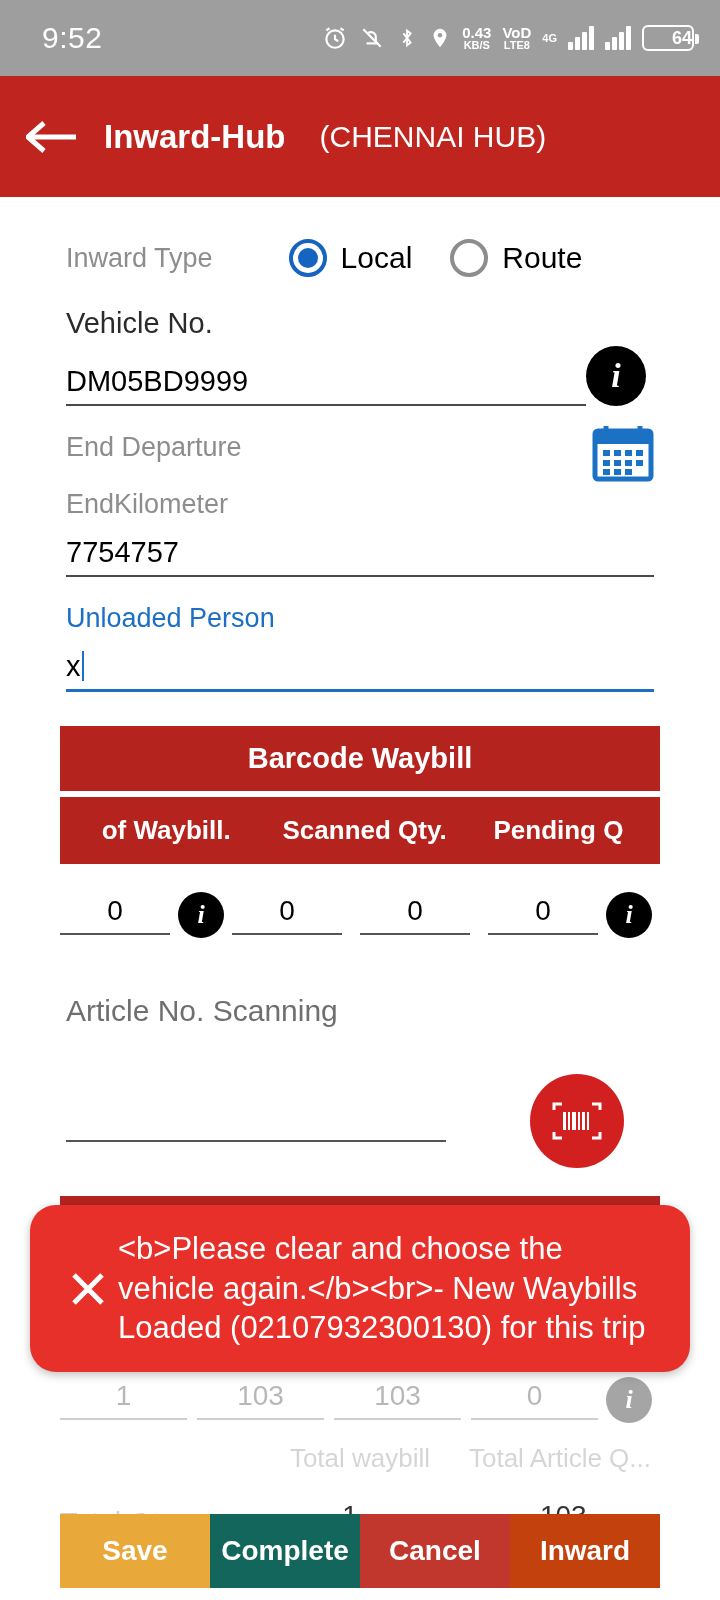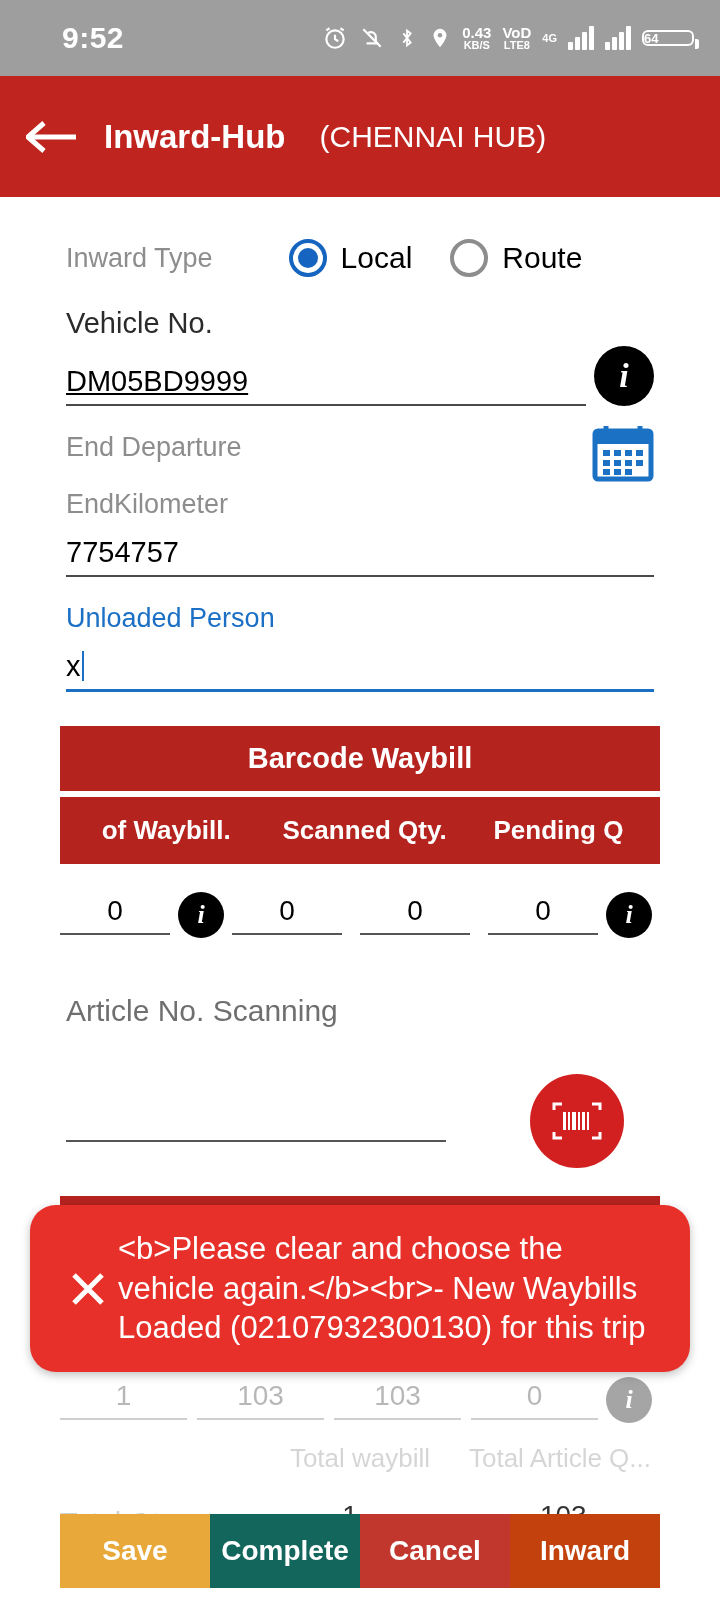--- a/index.html
+++ b/index.html
@@ -10,36 +10,36 @@
     overflow: hidden;
   }
   .phone { position: relative; width: 720px; height: 1600px; background:#fff; }
 
   
   .statusbar {
     height: 76px; background: #9e9e9e; color: #ffffff;
     display: flex; align-items: center; justify-content: space-between;
     padding: 0 26px;
   }
-  .sb-time { font-size: 30px; font-weight: 700; letter-spacing: .5px; margin-left: 36px;}
+  .sb-time { font-size: 30px; font-weight: 400; letter-spacing: .5px; margin-left: 16px;}
   .sb-icons { display: flex; align-items: center; gap: 11px; }
   .sb-icons svg { display:block; }
   .sb-net { display:flex; flex-direction:column; align-items:center; line-height:1; }
   .sb-net .t { font-size: 15px; font-weight: 700; }
   .sb-net .b { font-size: 11px; font-weight: 700; }
   .bars { display:flex; align-items:flex-end; gap:2px; height:24px; }
   .bars i { display:block; width:5px; background:#fff; border-radius:1px; }
   .bars i:nth-child(1){height:8px}
   .bars i:nth-child(2){height:13px}
   .bars i:nth-child(3){height:18px}
   .bars i:nth-child(4){height:24px}
   .batt {
-    border:2px solid #fff; border-radius:6px; width:52px; height:16px;
-    display:flex; align-items:center; justify-content:flex-start;
-    font-size:13px; font-weight:600; position:relative;
+    border:2px solid #fff; border-radius:6px; width:52px; height:26px;
+    display:flex; align-items:center; justify-content:flex-end;
+    font-size:18px; font-weight:600; position:relative;
   }
   .batt:after{ content:""; position:absolute; right:-7px; top:7px; width:4px; height:10px; background:#fff; border-radius:0 2px 2px 0;}
 
   
   .appbar {
     height: 121px; background: #c0241f; color:#fff;
     display:flex; align-items:center; padding: 0 26px;
   }
   .back { width:56px; height:40px; display:flex; align-items:center; }
   .title { font-size: 33px; font-weight: 700; margin-left: 22px; }
@@ -59,21 +59,21 @@
   .inward-type-row .lbl { flex: 0 0 auto; }
   .radios { display:flex; align-items:center; margin-left: 76px; gap: 16px; }
   .radio { display:flex; align-items:center; gap: 14px; }
   .rb { width: 38px; height: 38px; border-radius: 50%; border: 4px solid #8d8d8d; display:flex; align-items:center; justify-content:center;}
   .rb.on { border-color:#1565c0; }
   .rb.on:after { content:""; width:20px; height:20px; border-radius:50%; background:#1565c0; }
   .radio span { font-size: 30px; color:#000; }
   .radio.second { margin-left: 22px; }
 
   .vehicle-wrap { padding: 30px 66px 0 66px; }
-  .vehicle-line { display:flex; align-items:flex-end; justify-content:space-between;text-decoration:underline; }
+  .vehicle-line { display:flex; align-items:flex-end; justify-content:flex-start; }
   .vehicle-input { flex: 1; max-width: 520px; }
   .info-dot {
     width:60px; height:60px; border-radius:50%; background:#000; color:#fff;
     display:flex; align-items:center; justify-content:center;
     font-family:"Liberation Serif", serif; font-style: italic; font-weight:700; font-size:34px;
     flex: 0 0 auto;
   }
   .dep-wrap { padding: 26px 66px 0 66px; position:relative; }
   .cal {
     position:absolute; right: 66px; top: 18px; width:62px; height:58px;

